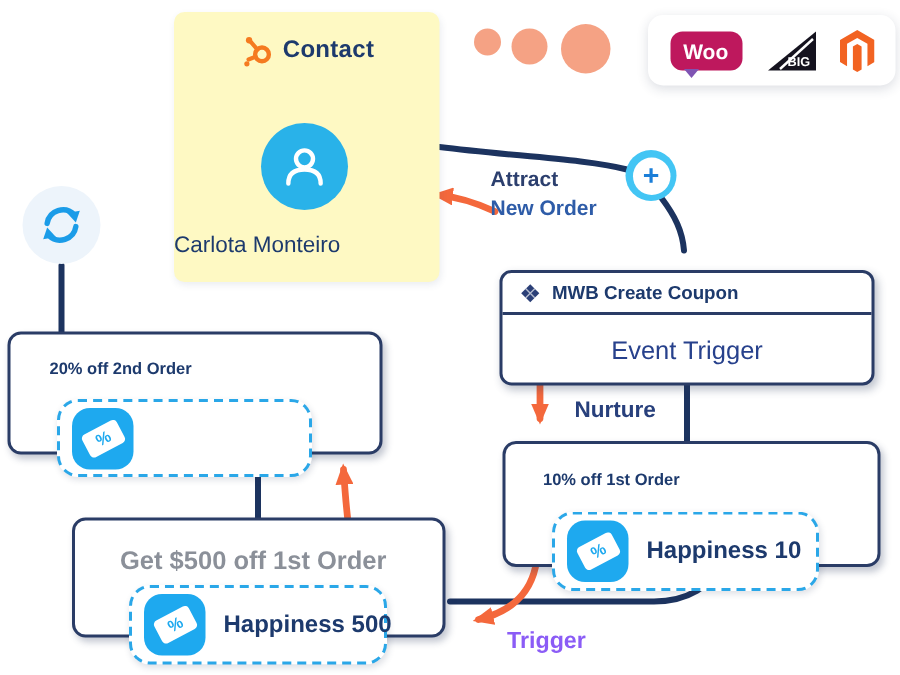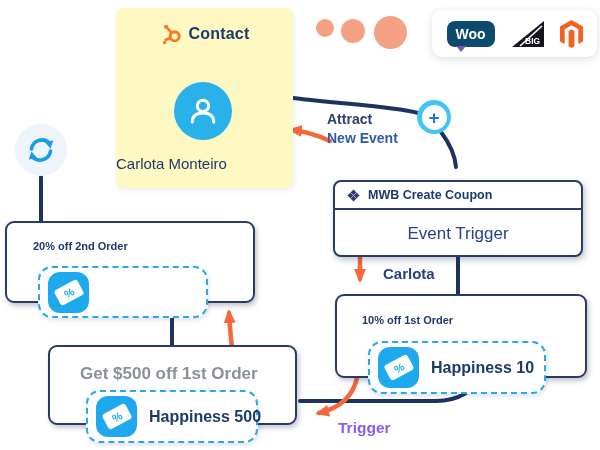--- a/index.html
+++ b/index.html
@@ -23,21 +23,21 @@
   }
   .contact-name{position:absolute;left:0;top:147px;width:100%;text-align:left;
     font-size:15px;font-weight:normal;color:#1d3a6d;}
   
   .dot{border-radius:50%;background:#f5a284;z-index:2;}
   
   .logo-card{
     left:432px;top:10px;width:165px;height:47px;background:#ffffff;border-radius:10px;z-index:2;
     box-shadow:0 2px 8px rgba(40,50,80,.16);display:flex;align-items:center;justify-content:space-evenly;
   }
-  .woo{position:relative;width:48px;height:26px;background:#0c4a6e;border-radius:8px;
+  .woo{position:relative;width:48px;height:26px;background:#be185d;border-radius:8px;
     display:flex;align-items:center;justify-content:center;color:#fff;font-weight:bold;font-size:14px;}
   .woo-tail{position:absolute;left:9px;bottom:-5px;width:0;height:0;
     border-left:5px solid transparent;border-right:5px solid transparent;border-top:6px solid #7f54b3;}
   
   .sync-bubble{left:15px;top:124px;width:52px;height:52px;border-radius:50%;background:#edf4fb;
     display:flex;align-items:center;justify-content:center;z-index:2;}
   
   .box{background:#ffffff;border:2px solid #2a3c66;border-radius:9px;z-index:2;
     box-shadow:2px 3px 5px rgba(40,55,90,.28);}
   .box .title{position:absolute;font-weight:bold;color:#1d3a6d;font-size:11px;white-space:nowrap;}
@@ -188,18 +188,18 @@
   </div>
   <div class="abs tag" style="left:368px;top:341px;width:178px;height:53px;">
     <div class="coupon-icon">
       <div class="ticket">%</div>
     </div>
     <span class="code">Happiness 10</span>
   </div>
 
   <div class="abs flabel attract">
     <div>Attract</div>
-    <div class="l2">New Event</div>
-  </div>
-  <div class="abs flabel nurture">Carlota</div>
+    <div class="l2">New Order</div>
+  </div>
+  <div class="abs flabel nurture">Nurture</div>
   <div class="abs flabel trigger">Trigger</div>
 
 </div>
 
 </body></html>

